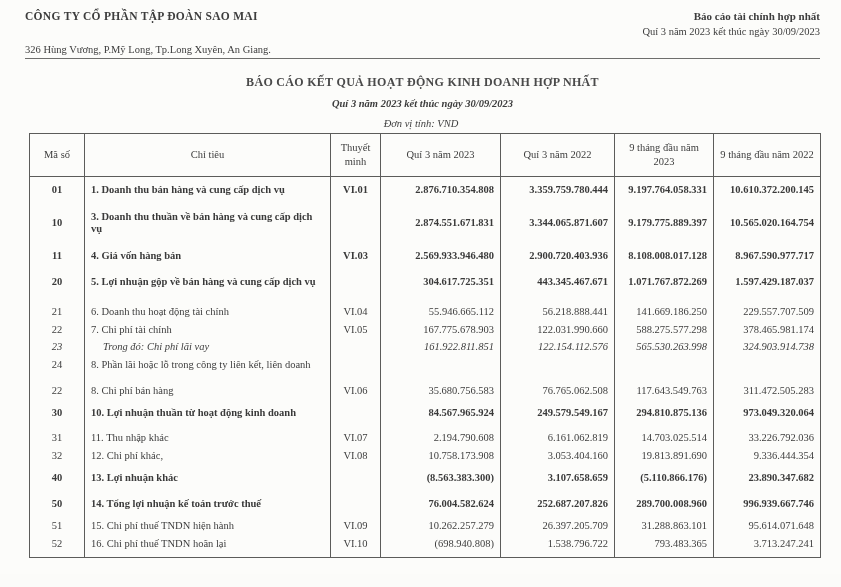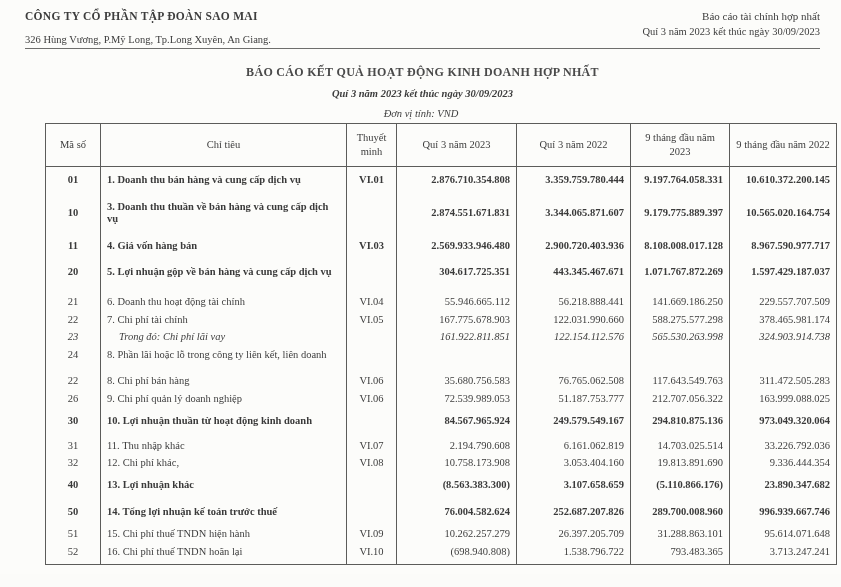--- a/index.html
+++ b/index.html
@@ -8,35 +8,35 @@
     background: #fcfcfa;
     font-family: "Liberation Serif", "DejaVu Serif", serif;
     color: #3d3d3d;
     position: relative;
     overflow: hidden;
     box-sizing: border-box;
     padding: 10px 21px 0 25px;
   }
   .doc-header { display: flex; justify-content: space-between; align-items: flex-start; }
   .company { font-weight: bold; font-size: 11.5px; letter-spacing: 0.3px; }
-  .address { font-size: 10.5px; margin-top: 12px; }
+  .address { font-size: 10.5px; margin-top: 22px; }
   .hdr-right { text-align: right; }
-  .report-type { font-weight: normal; font-size: 11px; }
+  .report-type { font-weight: bold; font-size: 11px; }
   .report-period { font-size: 10.5px; margin-top: 4px; }
   .rule { border-bottom: 1.5px solid #6e6e6c; margin-top: 3px; }
 
   .title { text-align: center; font-weight: bold; font-size: 12px; color: #4a4a4a; margin-top: 16px; letter-spacing: 0.3px; }
   .subtitle { text-align: center; font-weight: bold; font-style: italic; font-size: 10.5px; margin-top: 8px; }
   .unit { text-align: center; font-style: italic; font-size: 10.5px; margin-top: 9px; padding-right: 3px; }
 
   table.stmt {
     border-collapse: collapse;
     table-layout: fixed;
     width: 791px;
-    margin: 4px 0 0 20px;
+    margin: 4px 0 0 4px;
     font-size: 10.5px;
     border: 1.2px solid #5c5c5a;
   }
   table.stmt th, table.stmt td {
     border-left: 1px solid #5c5c5a;
     border-right: 1px solid #5c5c5a;
     overflow: hidden;
   }
   table.stmt thead th {
     border-bottom: 1px solid #5c5c5a;
@@ -183,29 +183,20 @@
         </tr>
         <tr class="row r-normal" data-code="25">
           <td class="c-code">22</td>
           <td class="c-label">8.  Chi phí bán hàng</td>
           <td class="c-note">VI.06</td>
           <td class="c-num">35.680.756.583</td>
           <td class="c-num">76.765.062.508</td>
           <td class="c-num">117.643.549.763</td>
           <td class="c-num">311.472.505.283</td>
         </tr>
-        <tr class="row r-normal" data-code="26">
-          <td class="c-code">26</td>
-          <td class="c-label">9.  Chi phí quản lý doanh nghiệp</td>
-          <td class="c-note">VI.06</td>
-          <td class="c-num">72.539.989.053</td>
-          <td class="c-num">51.187.753.777</td>
-          <td class="c-num">212.707.056.322</td>
-          <td class="c-num">163.999.088.025</td>
-        </tr>
         <tr class="row r-bold" data-code="30">
           <td class="c-code">30</td>
           <td class="c-label">10. Lợi nhuận thuần từ hoạt động kinh doanh</td>
           <td class="c-note"></td>
           <td class="c-num">84.567.965.924</td>
           <td class="c-num">249.579.549.167</td>
           <td class="c-num">294.810.875.136</td>
           <td class="c-num">973.049.320.064</td>
         </tr>
         <tr class="row r-normal" data-code="31">

